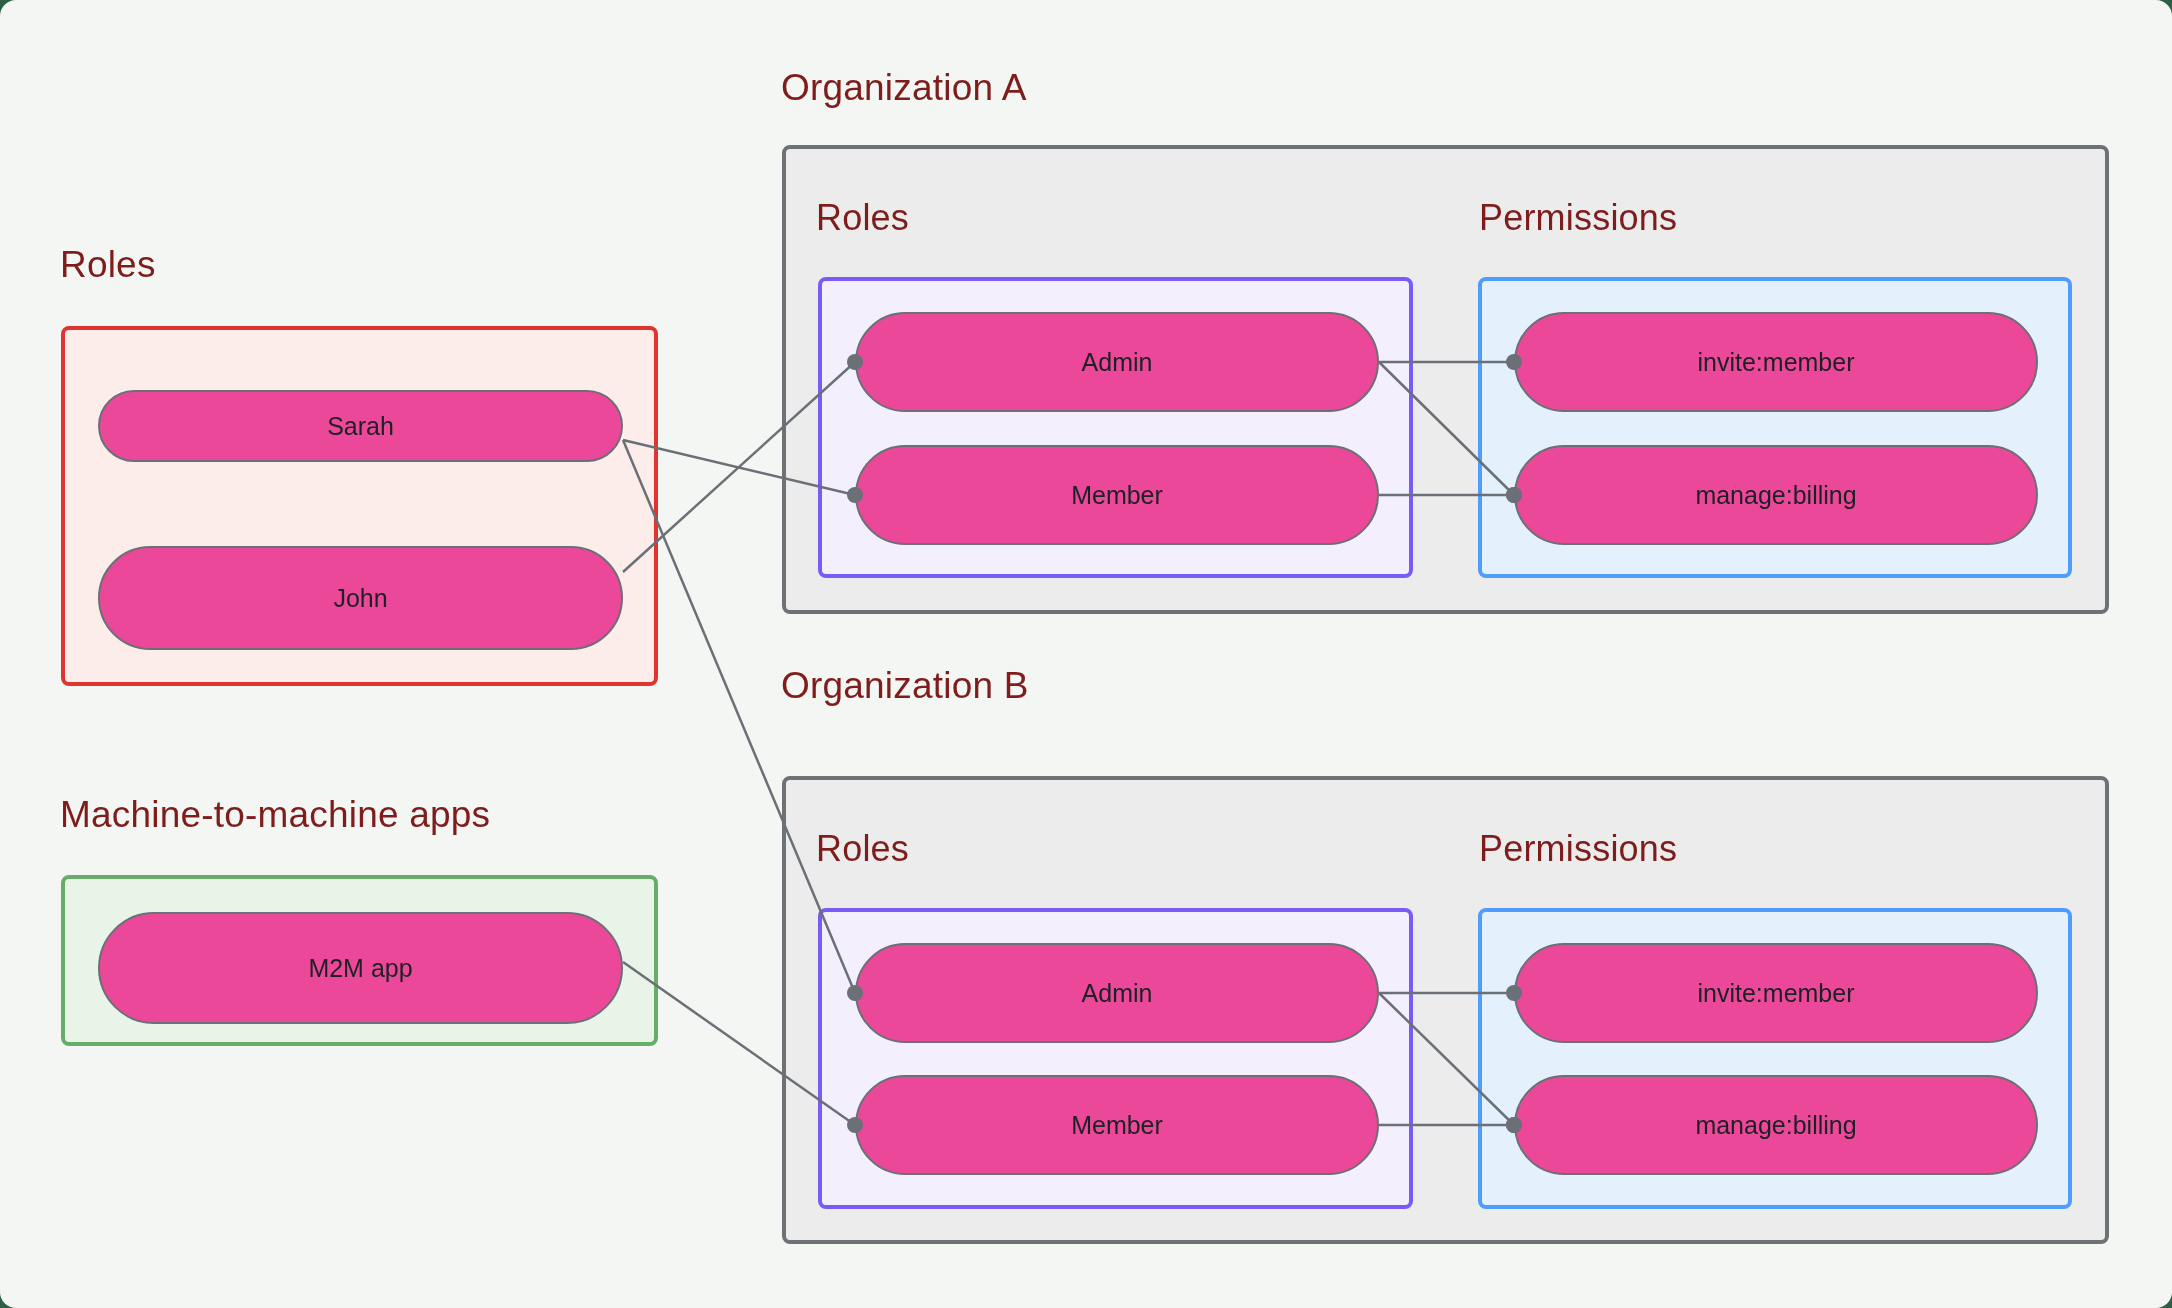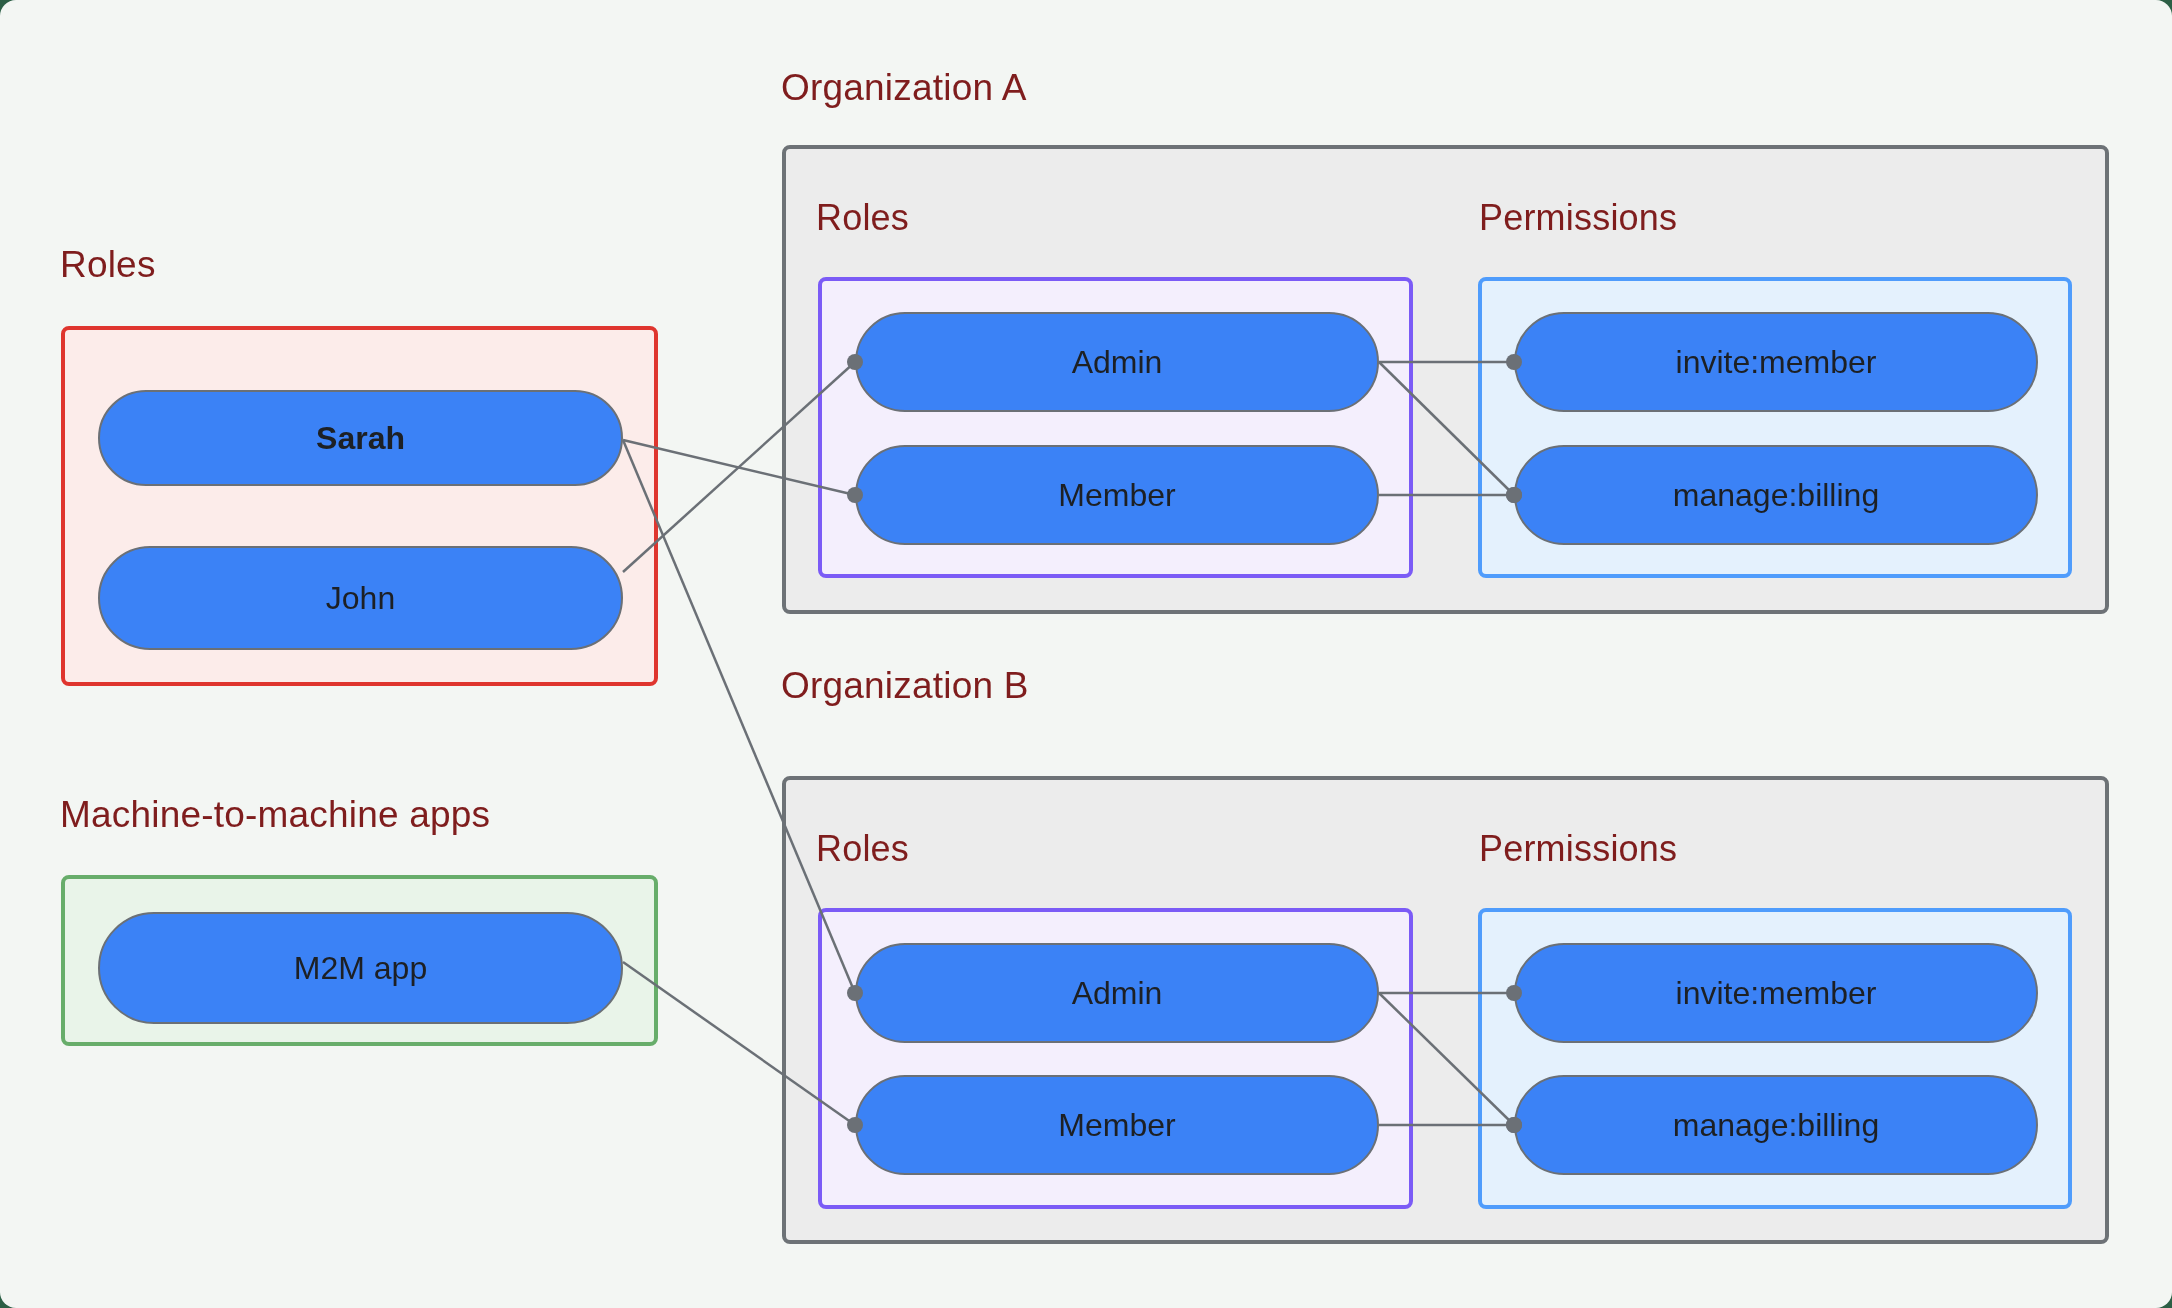--- a/index.html
+++ b/index.html
@@ -35,27 +35,27 @@
     box-sizing: border-box;
   }
   .box-users   { background: #fcecea; border: 4px solid #df352e; }
   .box-m2m     { background: #e9f4e9; border: 4px solid #67ad6a; }
   .box-org     { background: #ececec; border: 4px solid #6d7276; }
   .box-roles   { background: #f4effd; border: 4px solid #7b5bf6; }
   .box-perms   { background: #e4f1fd; border: 4px solid #4f9cfc; }
   .pill {
     position: absolute;
     box-sizing: border-box;
-    background: #3b82f6;
+    background: #ec4899;
     border: 2.5px solid #6b7076;
     border-radius: 999px;
     display: flex;
     align-items: center;
     justify-content: center;
-    font-size: 32px;
+    font-size: 25px;
     color: #1d2024;
     white-space: nowrap;
   }
   #edges-svg {
     position: absolute;
     inset: 0;
     width: 2172px;
     height: 1308px;
     pointer-events: none;
   }
@@ -79,21 +79,21 @@
   <div class="heading" style="left:1479px; top:196px; font-size:36px;">Permissions</div>
   <div class="group-box box-roles" style="left:818px; top:277px; width:595px; height:301px;"></div>
   <div class="group-box box-perms" style="left:1478px; top:277px; width:594px; height:301px;"></div>
 
   <div class="group-box box-org" style="left:782px; top:776px; width:1327px; height:468px;"></div>
   <div class="heading" style="left:816px; top:827px; font-size:36px;">Roles</div>
   <div class="heading" style="left:1479px; top:827px; font-size:36px;">Permissions</div>
   <div class="group-box box-roles" style="left:818px; top:908px; width:595px; height:301px;"></div>
   <div class="group-box box-perms" style="left:1478px; top:908px; width:594px; height:301px;"></div>
 
-  <div class="pill" style="left:98px; top:390px; width:525px; height:96px;font-weight:bold;">Sarah</div>
+  <div class="pill" style="left:98px; top:390px; width:525px; height:72px;">Sarah</div>
   <div class="pill" style="left:98px; top:546px; width:525px; height:104px;">John</div>
   <div class="pill" style="left:98px; top:912px; width:525px; height:112px;">M2M app</div>
 
   <div class="pill" style="left:855px; top:312px; width:524px; height:100px;">Admin</div>
   <div class="pill" style="left:855px; top:445px; width:524px; height:100px;">Member</div>
 
   <div class="pill" style="left:1514px; top:312px; width:524px; height:100px;">invite:member</div>
   <div class="pill" style="left:1514px; top:445px; width:524px; height:100px;">manage:billing</div>
 
   <div class="pill" style="left:855px; top:943px; width:524px; height:100px;">Admin</div>

